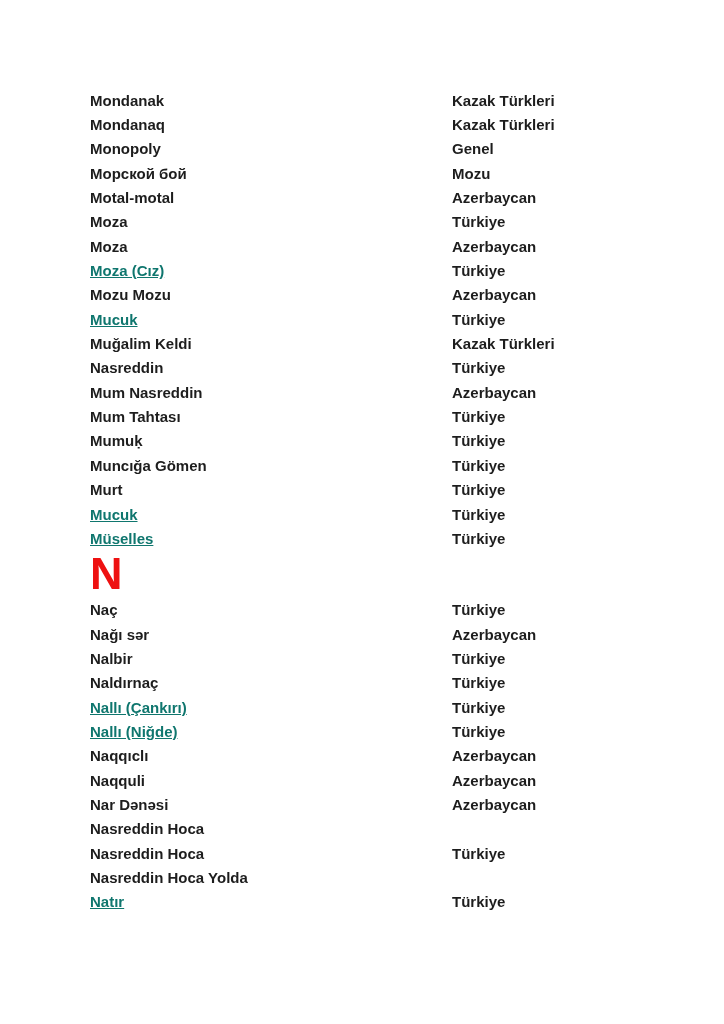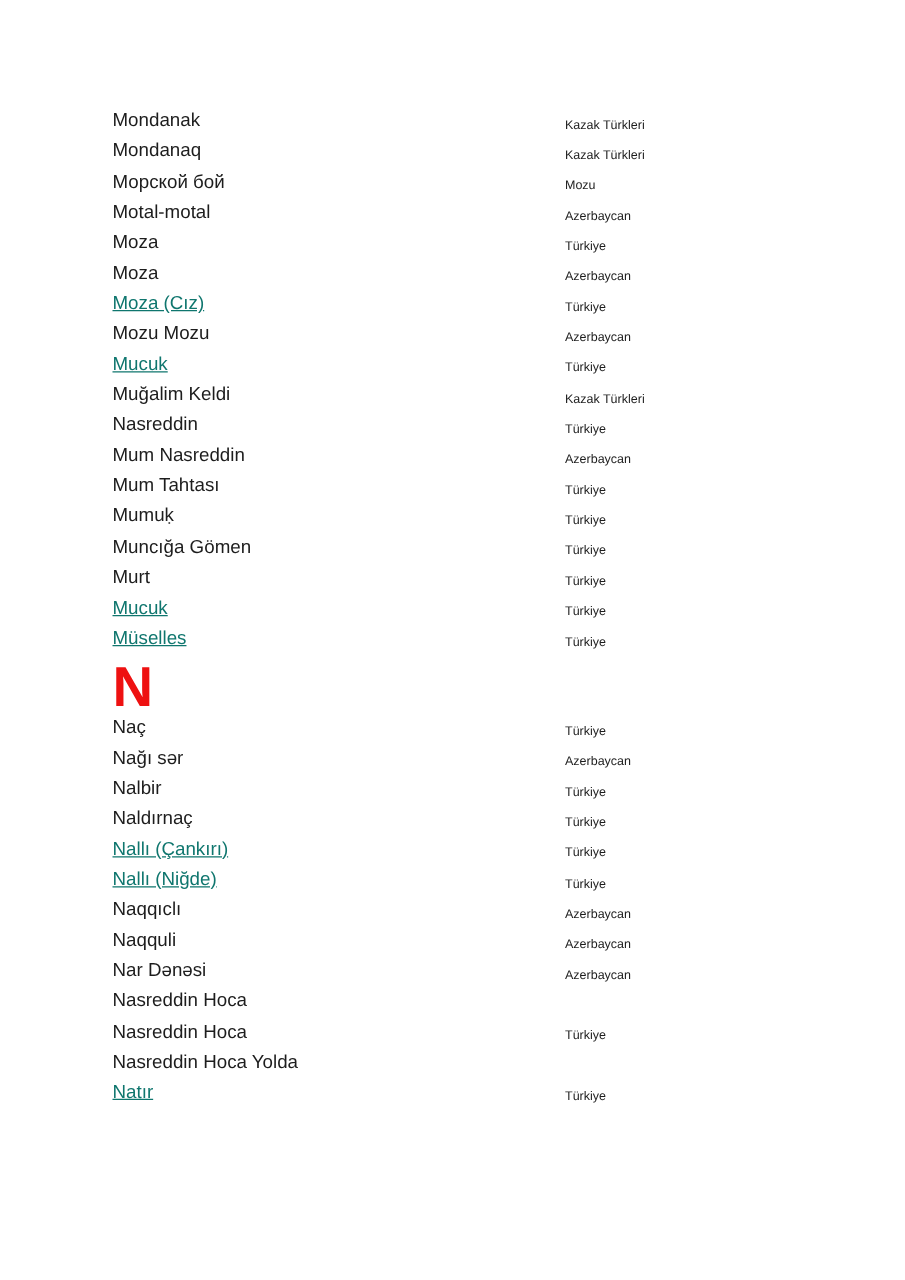--- a/index.html
+++ b/index.html
@@ -18,40 +18,42 @@
   .list {
     position: absolute;
     left: 90px;
     top: 88px;
     width: 600px;
   }
   .row {
     position: relative;
     height: 24.35px;
     display: flex;
+    align-items: center;
     width: 600px;
+    font-weight: bold;
   }
   .name {
     font-size: 15px;
     color: #1d1d1d;
     white-space: nowrap;
   }
   a.name.link {
     color: #0f766e;
     text-decoration: underline;
     cursor: pointer;
   }
   .region {
     position: absolute;
     left: 362px;
     top: 0;
     height: 24.35px;
     display: flex;
     align-items: center;
-    font-size: 10px;
+    font-size: 15px;
     color: #1d1d1d;
     white-space: nowrap;
   }
   .heading {
     height: 47px;
     display: flex;
     align-items: center;
     font-size: 45px;
     font-weight: bold;
     color: #ee1111;
@@ -66,20 +68,24 @@
 
     <div class="row">
         <span class="name">Mondanak</span>
         <span class="region">Kazak Türkleri</span>
       </div>
     <div class="row">
         <span class="name">Mondanaq</span>
         <span class="region">Kazak Türkleri</span>
       </div>
     <div class="row">
+        <span class="name">Monopoly</span>
+        <span class="region">Genel</span>
+      </div>
+    <div class="row">
         <span class="name">Морской бой</span>
         <span class="region">Mozu</span>
       </div>
     <div class="row">
         <span class="name">Motal-motal</span>
         <span class="region">Azerbaycan</span>
       </div>
     <div class="row">
         <span class="name">Moza</span>
         <span class="region">Türkiye</span>

